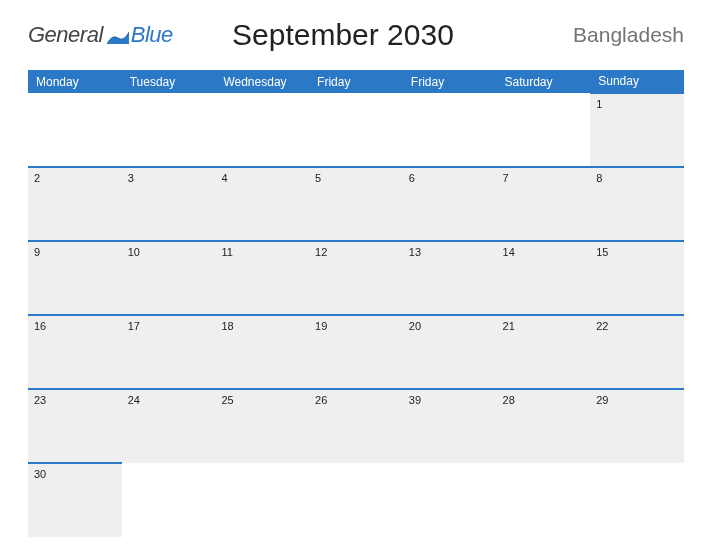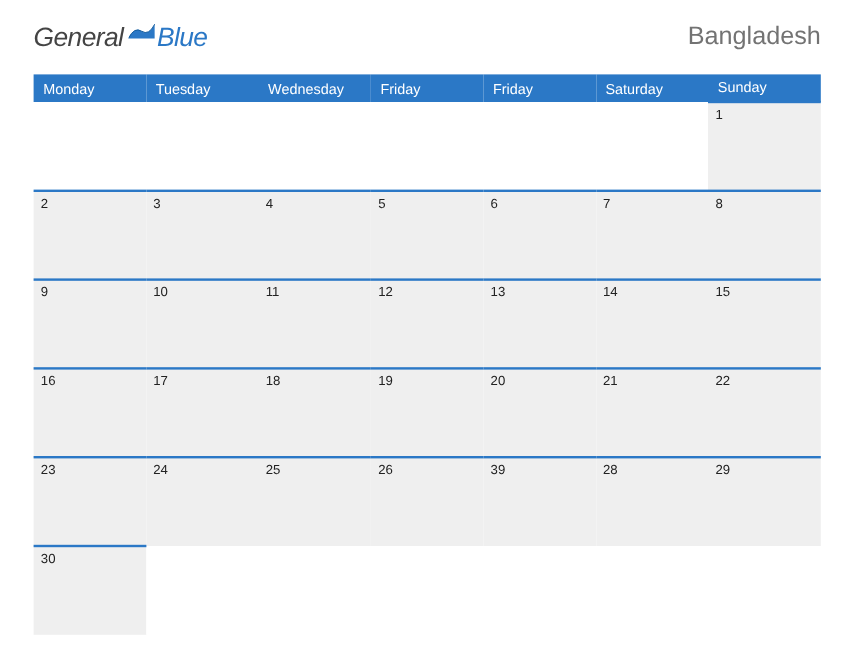--- a/index.html
+++ b/index.html
@@ -1,18 +1,18 @@
 <!DOCTYPE html>
 <html><head>
   <meta charset="utf-8">
   <style>
     * { margin: 0; padding: 0; box-sizing: border-box; }
     body { font-family: Arial, sans-serif; background: #fff; width: 712px; height: 550px; padding: 18px 28px; }
     .header { display: flex; align-items: center; justify-content: space-between; margin-bottom: 18px; }
-    .logo-area { display: flex; align-items: flex-start; gap: 2px; }
+    .logo-area { display: flex; align-items: flex-end; gap: 2px; }
     .logo-general { font-size: 22px; font-weight: 500; color: #444; font-style: italic; letter-spacing: -0.5px; }
     .logo-blue { font-size: 22px; font-weight: 500; color: #2b78c6; font-style: italic; letter-spacing: -0.5px; }
     .logo-icon { width: 22px; height: 18px; margin-left: 2px; }
     .title { font-size: 30px; font-weight: 400; color: #222; flex: 1; text-align: center; margin-left: -60px; }
     .country { font-size: 21px; font-weight: 500; color: #737373; }
     .cal-table { width: 100%; border-collapse: collapse; }
     .cal-head th { background: #2b78c6; color: #ffffff; font-size: 12px; font-weight: 400; text-align: left; padding: 4px 8px; width: 14.28%; }
     .cal-row td { font-size: 11px; color: #222; padding: 4px 6px 48px 6px; vertical-align: top; border-top: 2px solid #2b78c6; background: #efefef; height: 74px; }
     .cal-row td.empty-trailing { background: #fff; border-top: none; }
     .cal-row:first-of-type td { border-top: none; }
@@ -24,20 +24,21 @@
 
 <div class="header">
   <div class="logo-area">
     <span class="logo-general">General</span>
     <svg class="logo-icon" viewBox="0 0 22 18">
       <path d="M0 14 Q 5 4 11 8 Q 17 12 22 2 L 22 14 Z" fill="#2b78c6"></path>
       <path d="M0 14 Q 5 4 11 8 Q 17 12 22 2" fill="none" stroke="#135a9a" stroke-width="0.8"></path>
     </svg>
     <span class="logo-blue">Blue</span>
   </div>
+  <div class="title">September 2030</div>
   <div class="country">Bangladesh</div>
 </div>
 
 <table class="cal-table">
   <thead>
     <tr class="cal-head">
       <th>Monday</th>
       <th>Tuesday</th>
       <th>Wednesday</th>
       <th>Friday</th>

